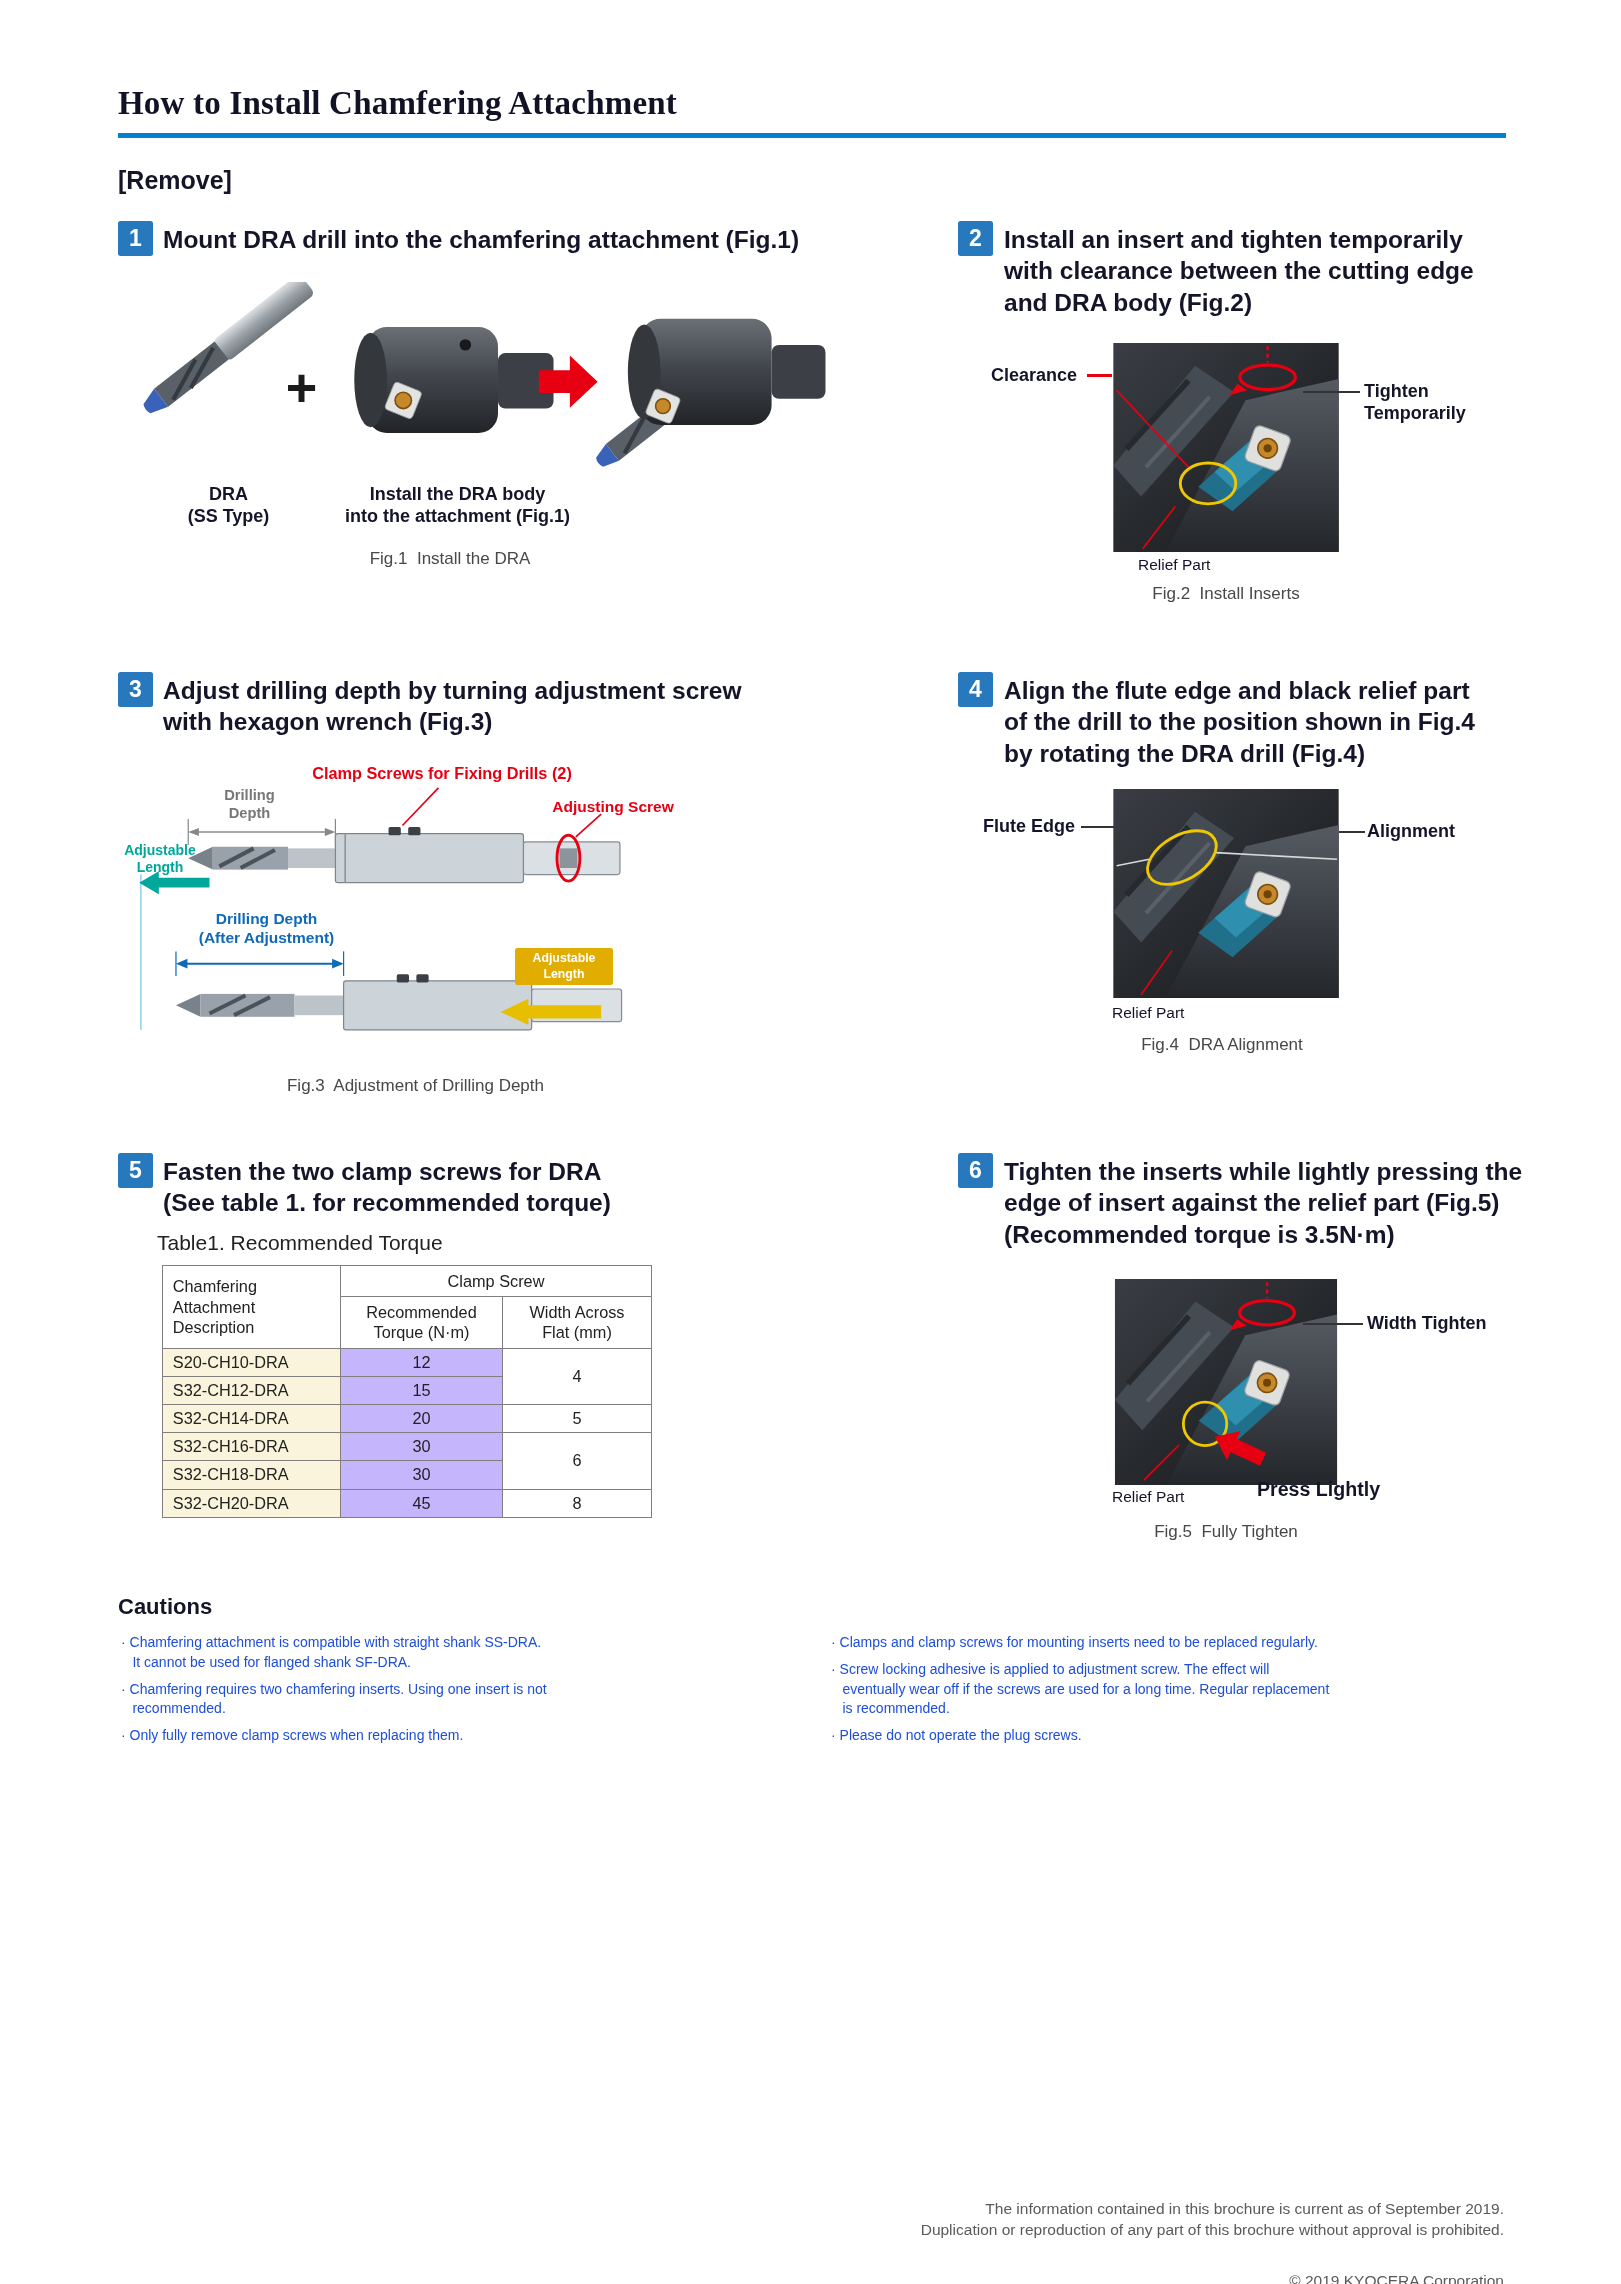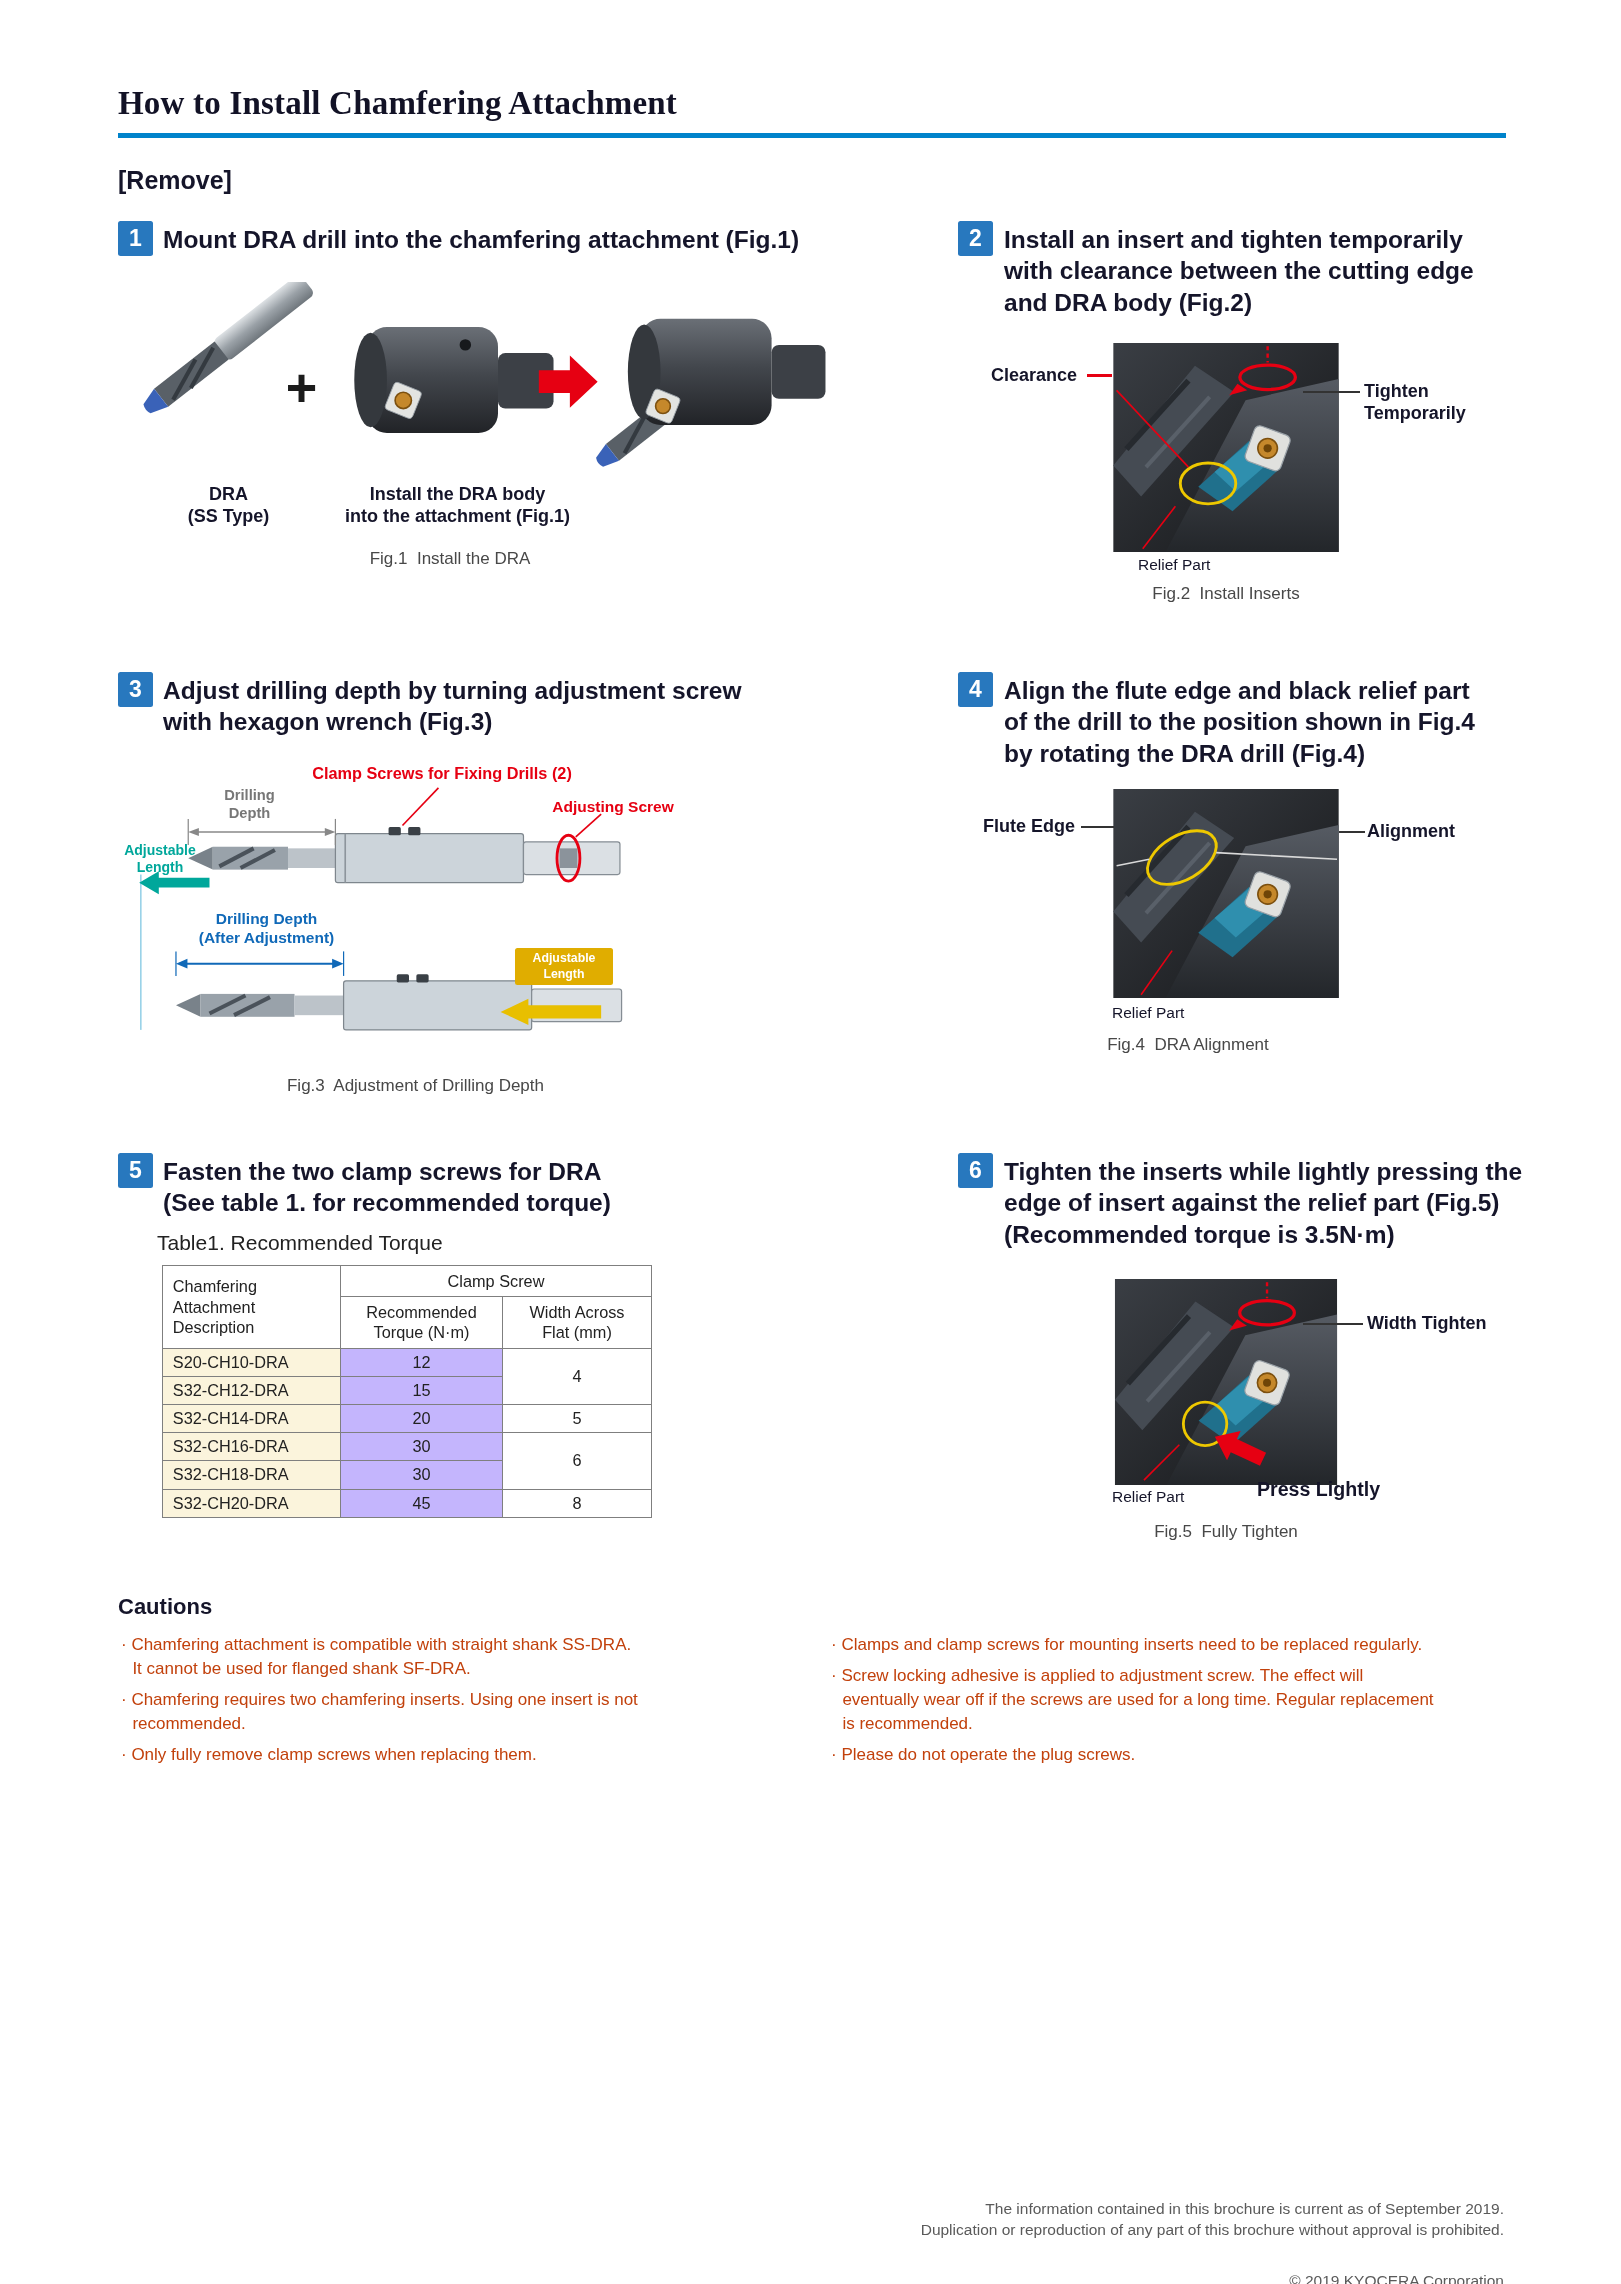--- a/index.html
+++ b/index.html
@@ -34,21 +34,21 @@
 
   .tbl-title { font-size:21px; color:#222; }
   table.tq { border-collapse:collapse; font-size:16.3px; color:#222; }
   table.tq td { border:0.8px solid #7f7f7f; }
   table.tq .hd { background:#fff; text-align:center; vertical-align:middle; padding:4.9px 3.3px; line-height:1.25; }
   table.tq .c1 { width:178px; background:#fbf4dc; text-align:left; padding:4.1px 9.8px; }
   table.tq .tc { width:162px; background:#c4b5fd; text-align:center; padding:4.1px 3.3px; }
   table.tq .wc { width:149px; background:#ffffff; text-align:center; vertical-align:middle; padding:4.1px 3.3px; }
 
   .caution-head { font-size:22px; font-weight:bold; color:#15152a; }
-  .bullet { font-size:17px; color:#c2410c; line-height:1.4; margin-bottom:7.4px; padding-left:11.4px; text-indent:-11.4px; }
+  .bullet { font-size:14px; color:#1d4ed8; line-height:1.4; margin-bottom:7.4px; padding-left:11.4px; text-indent:-11.4px; }
 
   .footer-text { font-size:15.5px; color:#5a5a5a; text-align:right; line-height:1.35; }
 </style>
 </head>
 <body>
 
 <div class="page">
 
   <div class="abs doc-title" style="left:118px; top:85px;font-family:Liberation Serif, serif;" data-bind="page.title">How to Install Chamfering Attachment</div>
   <div class="abs rule" style="left:118px; top:133px; width:1388px;"></div>
@@ -246,21 +246,21 @@
     <ellipse cx="84" cy="84" rx="46" ry="27" fill="none" stroke="#eec800" stroke-width="3.5" transform="rotate(-30 84 84)"></ellipse>
     <line x1="274" y1="86" x2="126" y2="78" stroke="#d9d9d9" stroke-width="2"></line>
     <line x1="4" y1="94" x2="44" y2="86" stroke="#d9d9d9" stroke-width="2"></line>
     <line x1="34" y1="252" x2="72" y2="198" stroke="#e60012" stroke-width="2"></line>
   </svg>
   <div class="abs photo-label" style="left:983px; top:816px;" data-bind="fig4.label_flute">Flute Edge</div>
   <div class="abs leader" style="left:1081px; top:826px; width:33px;"></div>
   <div class="abs photo-label" style="left:1367px; top:821px;" data-bind="fig4.label_alignment">Alignment</div>
   <div class="abs leader" style="left:1339px; top:831px; width:26px;"></div>
   <div class="abs small-label" style="left:1112px; top:1004px;" data-bind="fig4.label_relief">Relief Part</div>
-  <div class="abs fig-cap" style="left:1075px; top:1035px; width:226px;" data-bind="fig4.caption">Fig.4&nbsp; DRA Alignment</div>
+  <div class="abs fig-cap" style="left:1109px; top:1035px; width:226px;" data-bind="fig4.caption">Fig.4&nbsp; DRA Alignment</div>
 
   <div class="abs step-num" style="left:118px; top:1153px;" data-bind="steps.s5.num">5</div>
   <div class="abs step-head" style="left:163px; top:1156px; width:736px;" data-bind="steps.s5.heading">Fasten the two clamp screws for DRA
 (See table 1. for recommended torque)</div>
   <div class="abs tbl-title" style="left:157px; top:1231px;" data-bind="table.title">Table1. Recommended Torque</div>
 
   <table class="tq abs" style="left:162px; top:1265px;">
     <tbody>
         <tr>
       <td class="hd c1" rowspan="2" style="background:#fff;" data-bind="table.col_desc">Chamfering

